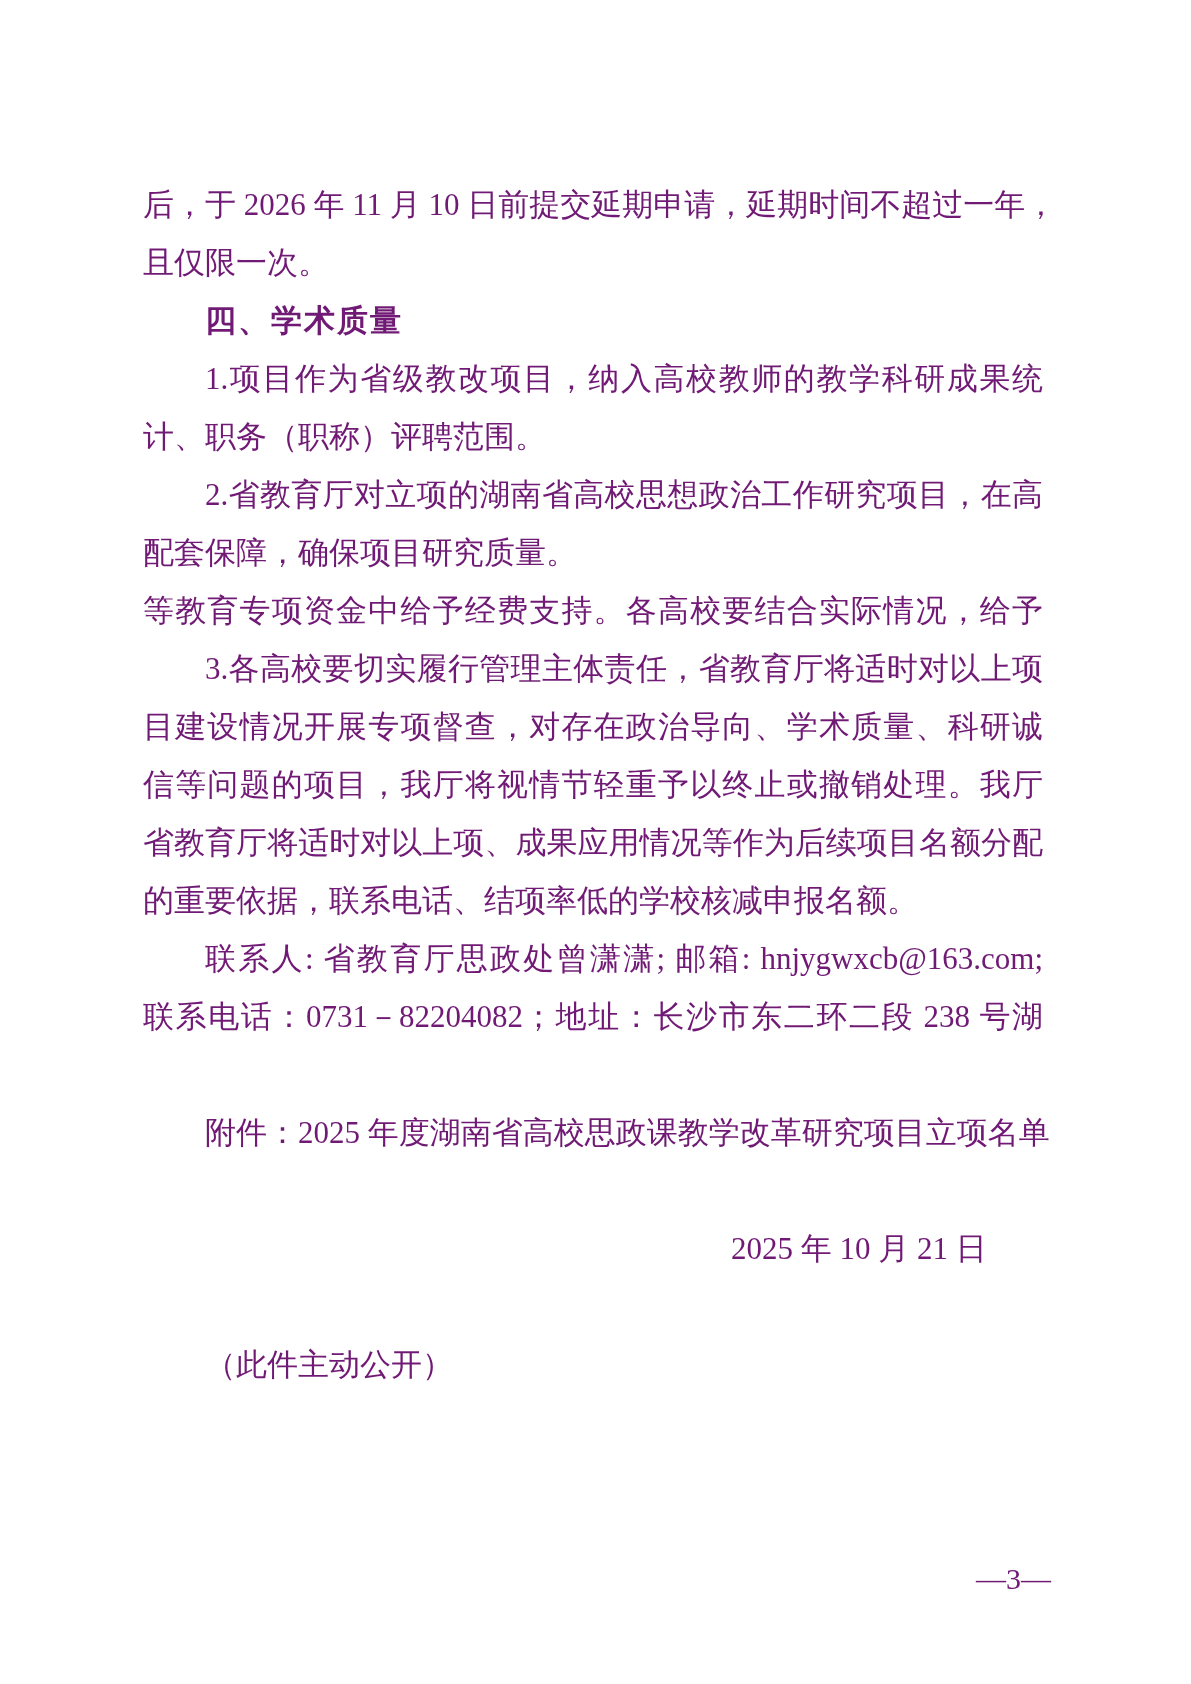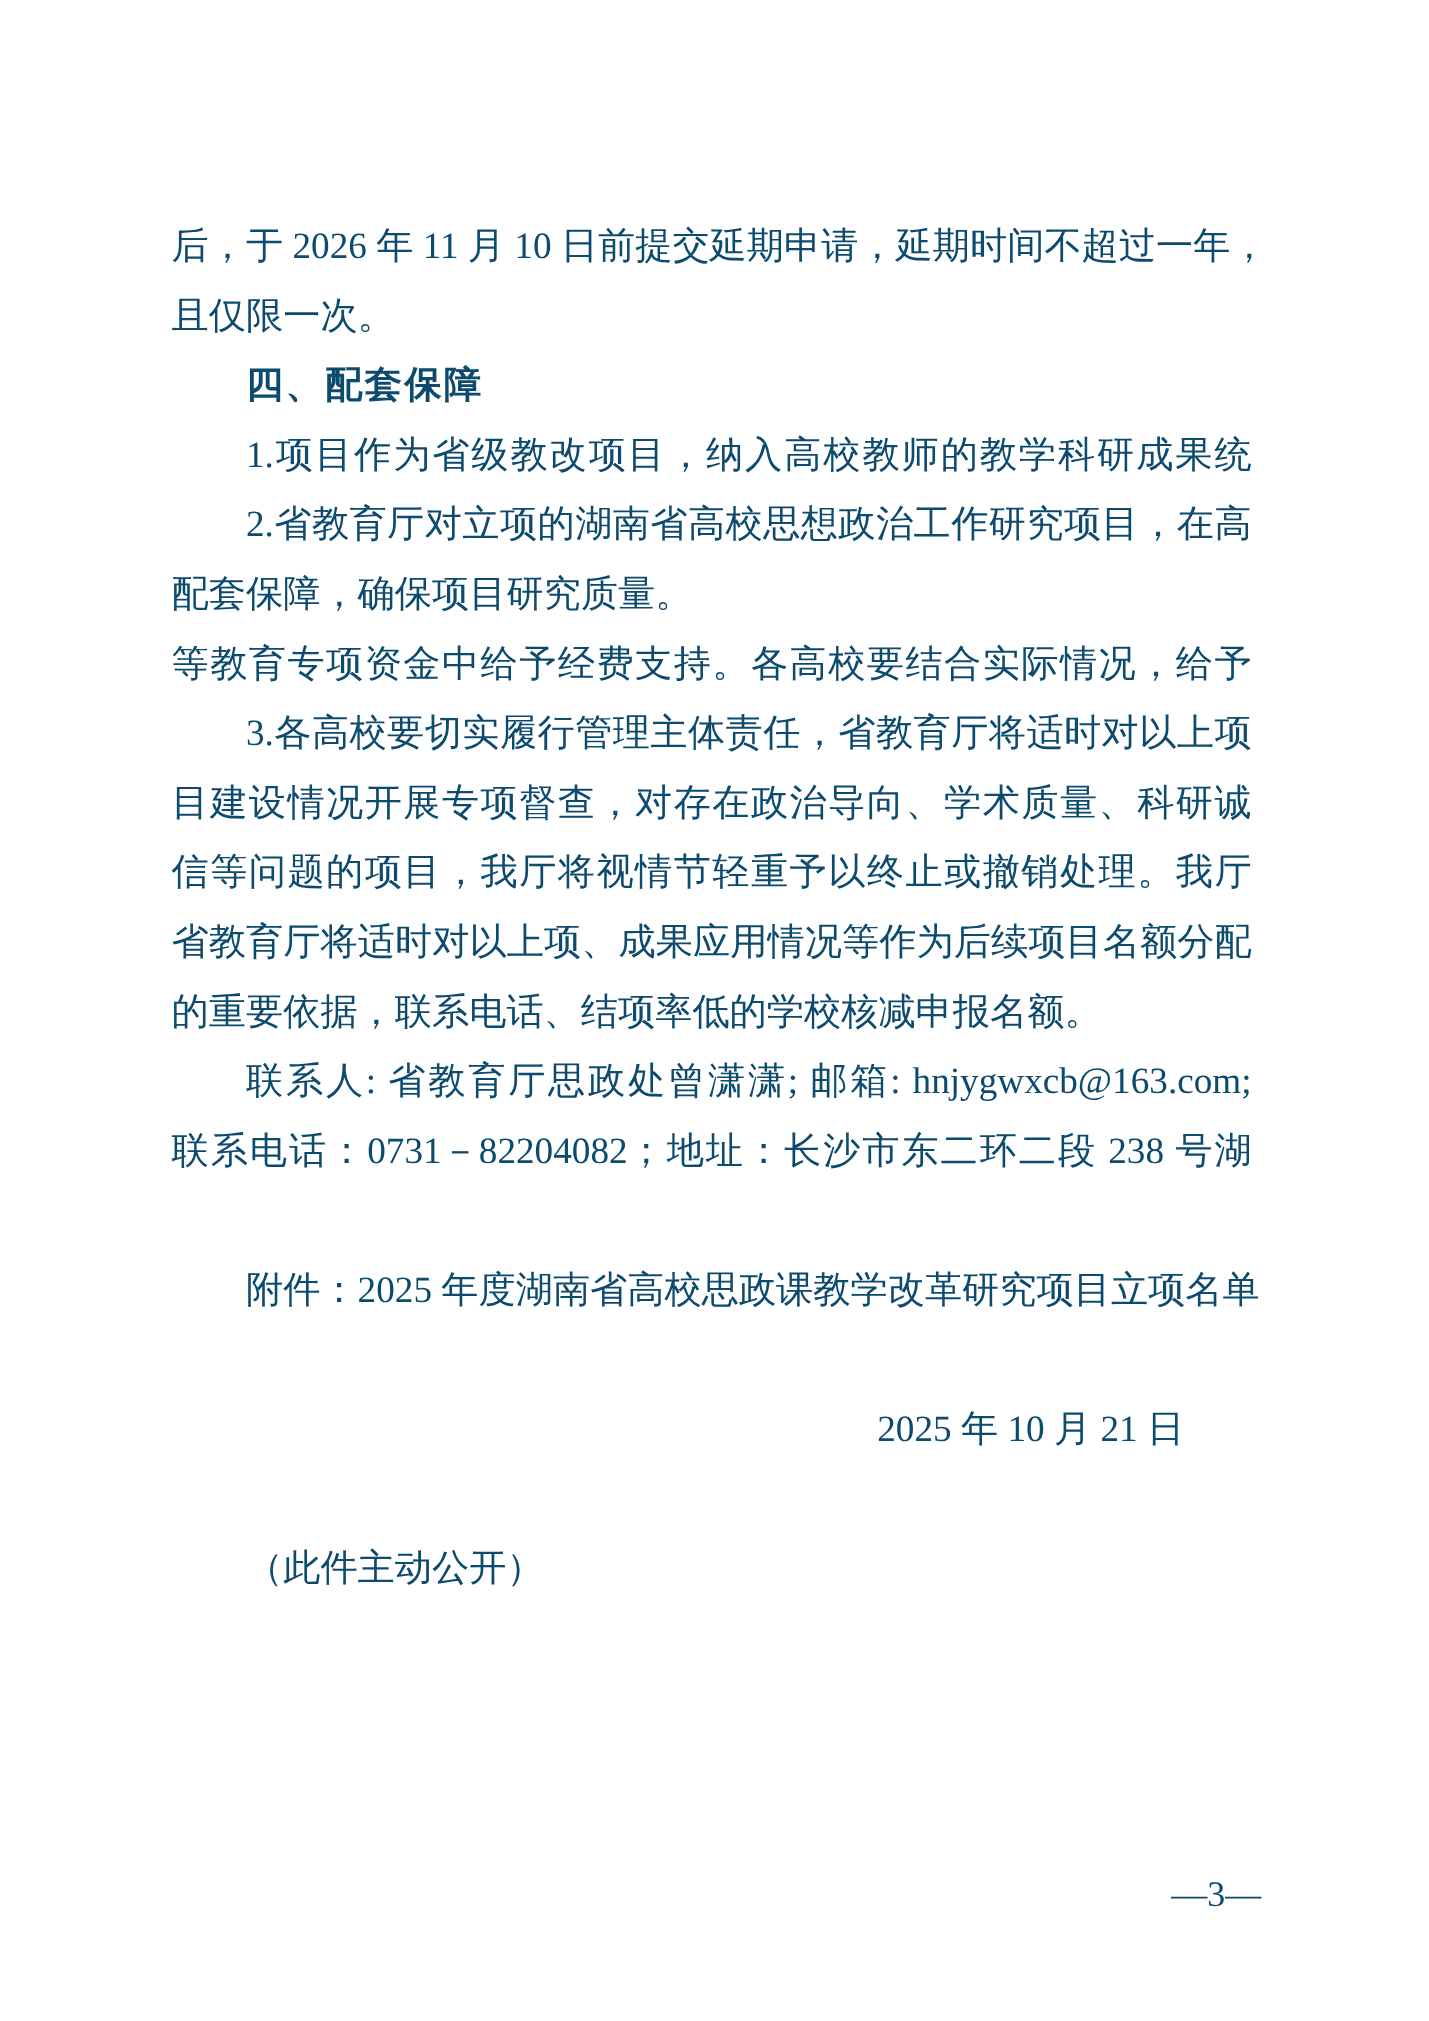--- a/index.html
+++ b/index.html
@@ -6,21 +6,21 @@
     margin: 0;
     padding: 0;
     background: #ffffff;
   }
   .page {
     position: relative;
     width: 1191px;
     height: 1684px;
     background: #ffffff;
     overflow: hidden;
-    color: #0c4a6e;
+    color: #701a75;
     font-family: "Liberation Serif", "DejaVu Serif", serif;
   }
   .body-text {
     position: absolute;
     left: 143px;
     top: 176px;
     width: 900px;
     font-size: 31px;
     line-height: 58px;
   }
@@ -60,23 +60,24 @@
 </head>
 <body>
 
 <div class="page">
 
   <div class="body-text">
 
     <div class="line justify">后，于 2026 年 11 月 10 日前提交延期申请，延期时间不超过一年，</div>
     <div class="line">且仅限一次。</div>
 
-    <div class="line indent heading">四、配套保障</div>
+    <div class="line indent heading">四、学术质量</div>
 
     <div class="line indent justify">1.项目作为省级教改项目，纳入高校教师的教学科研成果统</div>
+    <div class="line">计、职务（职称）评聘范围。</div>
 
     <div class="line indent justify">2.省教育厅对立项的湖南省高校思想政治工作研究项目，在高</div>
     <div class="line">配套保障，确保项目研究质量。</div>
     <div class="line justify">等教育专项资金中给予经费支持。各高校要结合实际情况，给予</div>
 
     <div class="line indent justify">3.各高校要切实履行管理主体责任，省教育厅将适时对以上项</div>
     <div class="line justify">目建设情况开展专项督查，对存在政治导向、学术质量、科研诚</div>
     <div class="line justify">信等问题的项目，我厅将视情节轻重予以终止或撤销处理。我厅</div>
     <div class="line justify">省教育厅将适时对以上项、成果应用情况等作为后续项目名额分配</div>
     <div class="line">的重要依据，联系电话、结项率低的学校核减申报名额。</div>

